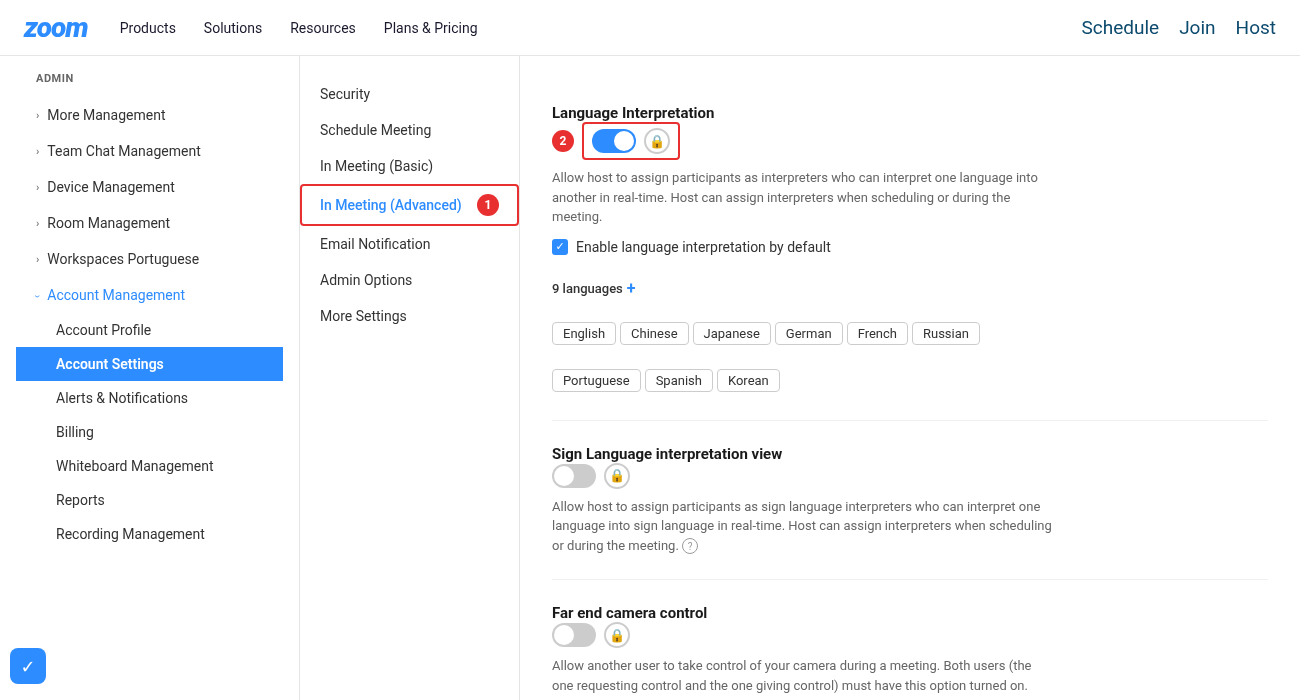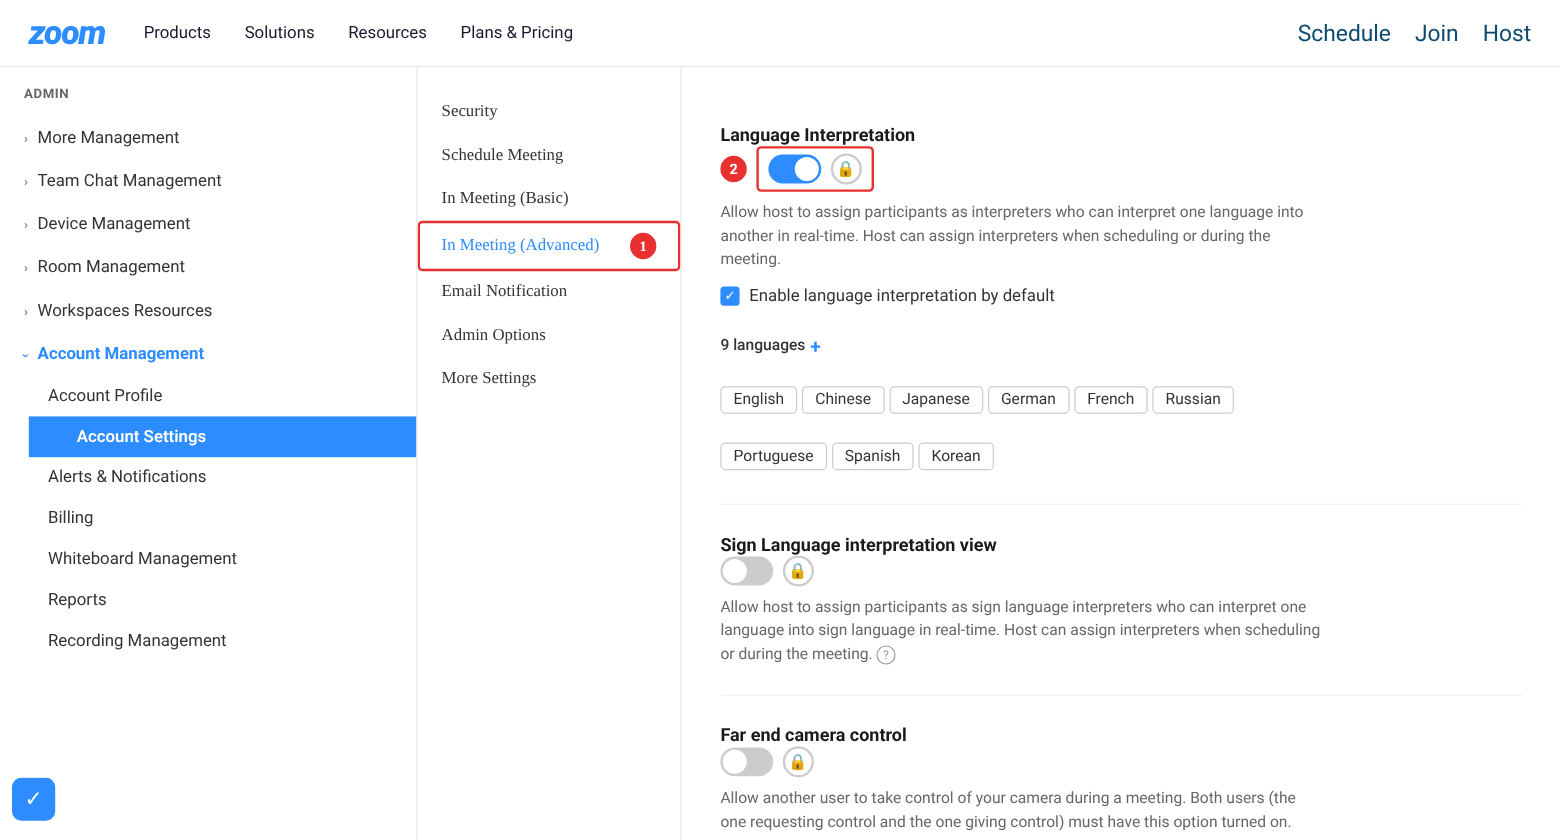--- a/index.html
+++ b/index.html
@@ -13,32 +13,32 @@
     .logo { color: #2D8CFF; font-size: 28px; font-weight: 900; letter-spacing: -1px; margin-right: 32px; font-style: italic; }
     .nav-links { display: flex; gap: 28px; flex: 1; }
     .nav-link { color: #1a1a2e; font-size: 14px; cursor: pointer; text-decoration: none; display: flex; align-items: center; gap: 4px; }
     .nav-right { display: flex; gap: 20px; align-items: center; }
     .nav-right-link { color: #0c4a6e; font-size: 19px; cursor: pointer; }
 
     
     .layout { display: flex; height: calc(700px - 56px); overflow: hidden; }
 
     
-    .sidebar { width: 348px; border-right: 1px solid #e5e5e5; overflow-y: auto; padding: 16px 0; flex-shrink: 0; }
+    .sidebar { width: 300px; border-right: 1px solid #e5e5e5; overflow-y: auto; padding: 16px 16px; flex-shrink: 0; }
     .admin-label { font-size: 11px; font-weight: 700; color: #666; padding: 0 20px 12px; letter-spacing: 0.5px; text-transform: uppercase; }
     .sidebar-item { display: flex; align-items: center; padding: 10px 20px; cursor: pointer; color: #333; font-size: 14px; }
     .sidebar-item .chevron { margin-right: 8px; font-size: 11px; color: #666; }
-    .sidebar-item.active-parent { color: #2D8CFF; font-weight: 700; align-items: flex-end; }
+    .sidebar-item.active-parent { color: #2D8CFF; font-weight: 400; align-items: flex-end; }
     .sidebar-item.active-parent .chevron { color: #2D8CFF; transform: rotate(90deg); display: inline-block; }
     .sidebar-sub-item { padding: 9px 20px 9px 40px; cursor: pointer; color: #333; font-size: 14px; display: block; }
-    .sidebar-sub-item.active { background: #2D8CFF; color: #fff; font-weight: 600; border-radius: 0; margin-left: 24px; }
+    .sidebar-sub-item.active { background: #2D8CFF; color: #fff; font-weight: 600; border-radius: 0; }
     .security-badge { position: fixed; bottom: 16px; left: 10px; width: 36px; height: 36px; background: #2D8CFF; border-radius: 8px; display: flex; align-items: center; justify-content: center; color: #fff; font-size: 18px; z-index: 100; }
 
     
-    .middle-nav { width: 220px; border-right: 1px solid #e5e5e5; padding: 20px 0; flex-shrink: 0; overflow-y: auto; font-family: Liberation Serif, serif; }
+    .middle-nav { width: 220px; border-right: 1px solid #e5e5e5; padding: 20px 0; flex-shrink: 0; overflow-y: auto; }
     .middle-nav-item { padding: 10px 20px; cursor: pointer; color: #333; font-size: 14px; display: block; }
     .middle-nav-item.active { color: #2D8CFF; border: 2px solid #e83030; border-radius: 4px; padding: 8px 18px; display: flex; align-items: center; justify-content: space-between; font-weight: 500; }
     .step-badge { width: 22px; height: 22px; background: #e83030; border-radius: 50%; color: #fff; font-size: 12px; font-weight: 700; display: flex; align-items: center; justify-content: center; flex-shrink: 0; }
 
     
     .main-content { flex: 1; overflow-y: auto; padding: 24px 32px; }
 
     
     .setting-block { padding: 24px 0; border-bottom: 1px solid #f0f0f0; }
     .setting-header { display: flex; align-items: flex-start; justify-content: space-between; margin-bottom: 8px; flex-direction: column; }
@@ -104,21 +104,21 @@
     <div class="sidebar-item">
       <span class="chevron chevron-right"></span>
       <span>Device Management</span>
     </div>
     <div class="sidebar-item">
       <span class="chevron chevron-right"></span>
       <span>Room Management</span>
     </div>
     <div class="sidebar-item">
       <span class="chevron chevron-right"></span>
-      <span>Workspaces Resources</span>
+      <span>Workspaces Portuguese</span>
     </div>
     <div class="sidebar-item active-parent">
       <span class="chevron" style="display:inline-block;transform:rotate(90deg);margin-right:8px;font-size:11px;">›</span>
       <span>Account Management</span>
     </div>
 
     <div class="sidebar-sub-item">Account Profile</div>
     <div class="sidebar-sub-item active">Account Settings</div>
     <div class="sidebar-sub-item">Alerts &amp; Notifications</div>
     <div class="sidebar-sub-item">Billing</div>

